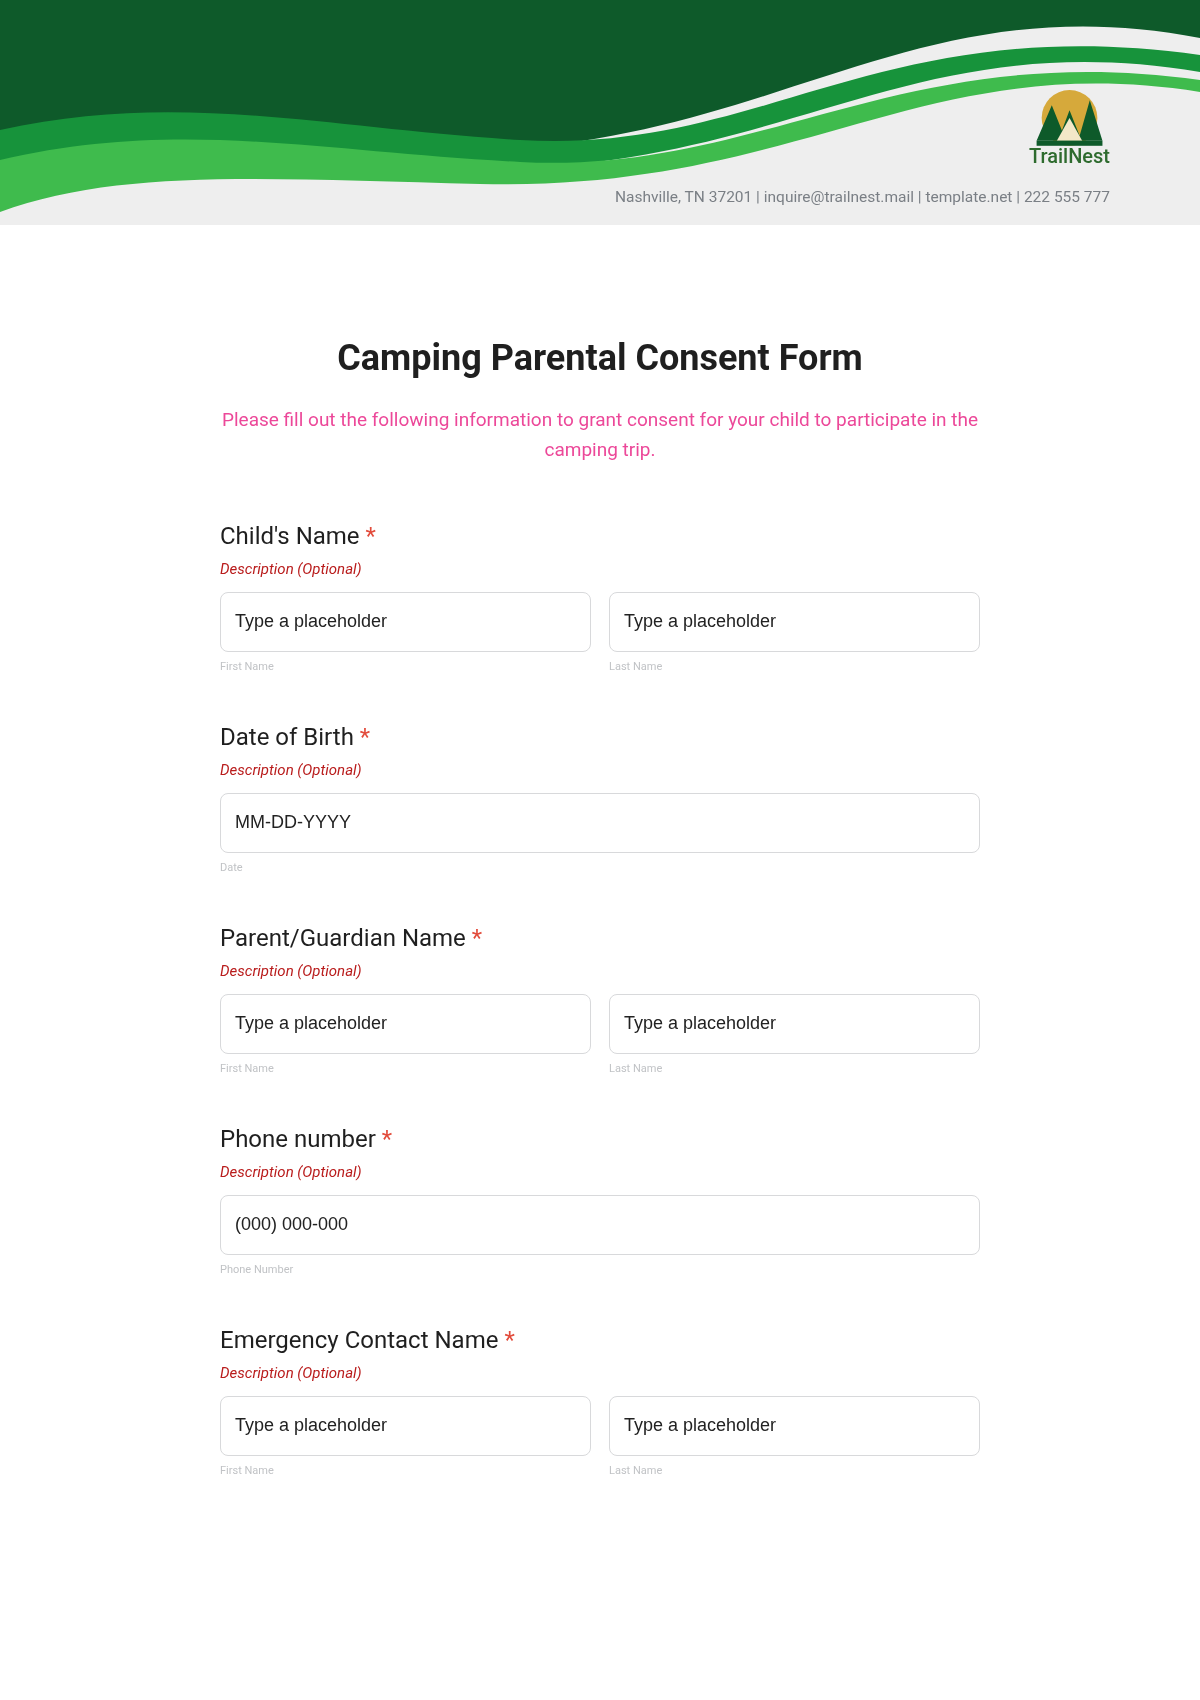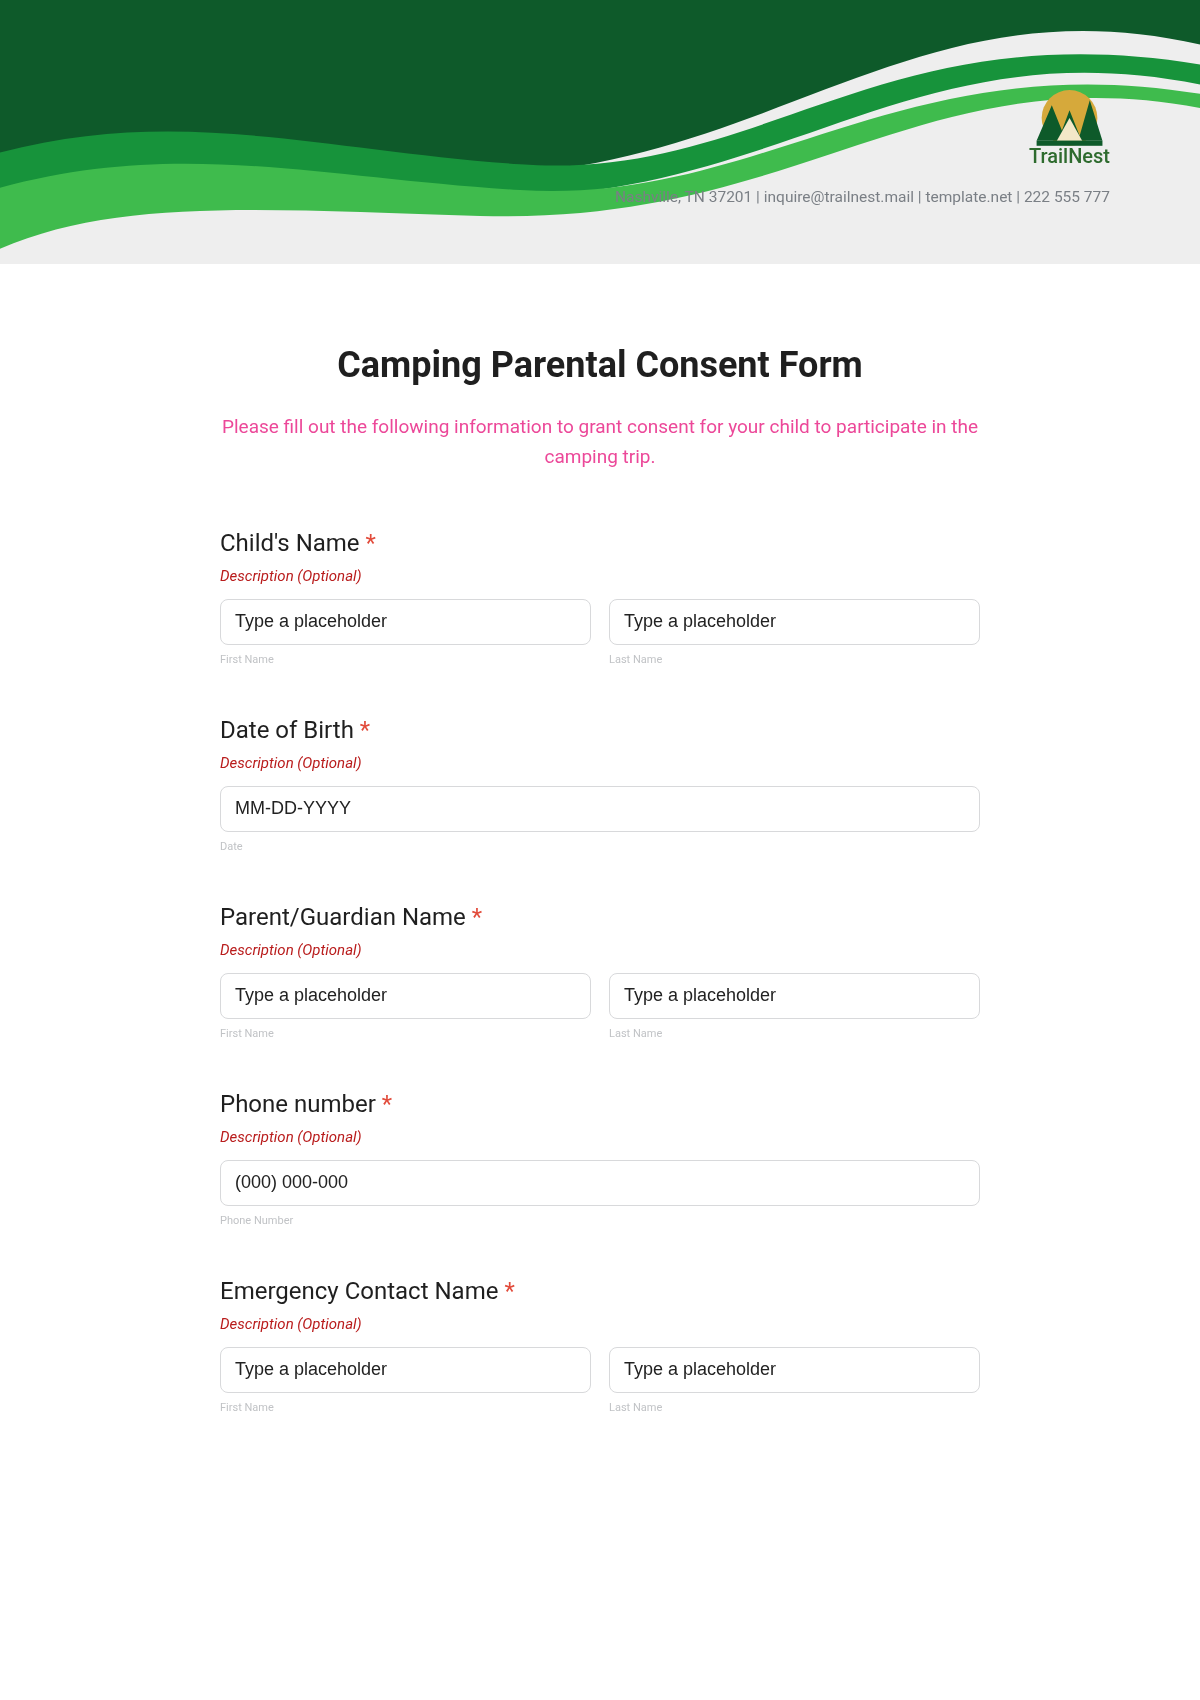--- a/index.html
+++ b/index.html
@@ -5,21 +5,21 @@
   * { box-sizing: border-box; margin: 0; padding: 0; }
   body {
     font-family: -apple-system, BlinkMacSystemFont, "Segoe UI", Roboto, Helvetica, Arial, sans-serif;
     background: #fff;
     width: 1200px;
     color: #222;
   }
   .header-band {
     position: relative;
     width: 100%;
-    height: 264px;
+    height: 225px;
     background: #eeeeee;
     overflow: hidden;
   }
   .header-band svg {
     position: absolute;
     top: 0; left: 0;
     width: 100%;
     height: 100%;
   }
   .brand-block {
@@ -42,21 +42,21 @@
     position: absolute;
     right: 90px;
     top: 188px;
     color: #7a7f85;
     font-size: 15.5px;
     text-align: right;
   }
   .form-wrap {
     max-width: 840px;
     margin: 0 auto;
-    padding: 80px 40px 40px;
+    padding: 112px 40px 40px;
   }
   .form-title {
     text-align: center;
     font-size: 36px;
     font-weight: 700;
     color: #1f1f1f;
     margin-bottom: 26px;
   }
   .form-intro {
     text-align: center;
@@ -79,21 +79,21 @@
     color: #b91c1c;
     margin-bottom: 14px;
   }
   .row2 {
     display: flex;
     gap: 18px;
   }
   .col { flex: 1; }
   .text-input {
     width: 100%;
-    height: 46px;
+    height: 60px;
     border: 1px solid #d8d9db;
     border-radius: 8px;
     padding: 0 14px;
     font-size: 18px;
     color: #222;
     background: #fff;
   }
   .text-input::placeholder { color: #222; }
   .sub-label {
     margin-top: 8px;

